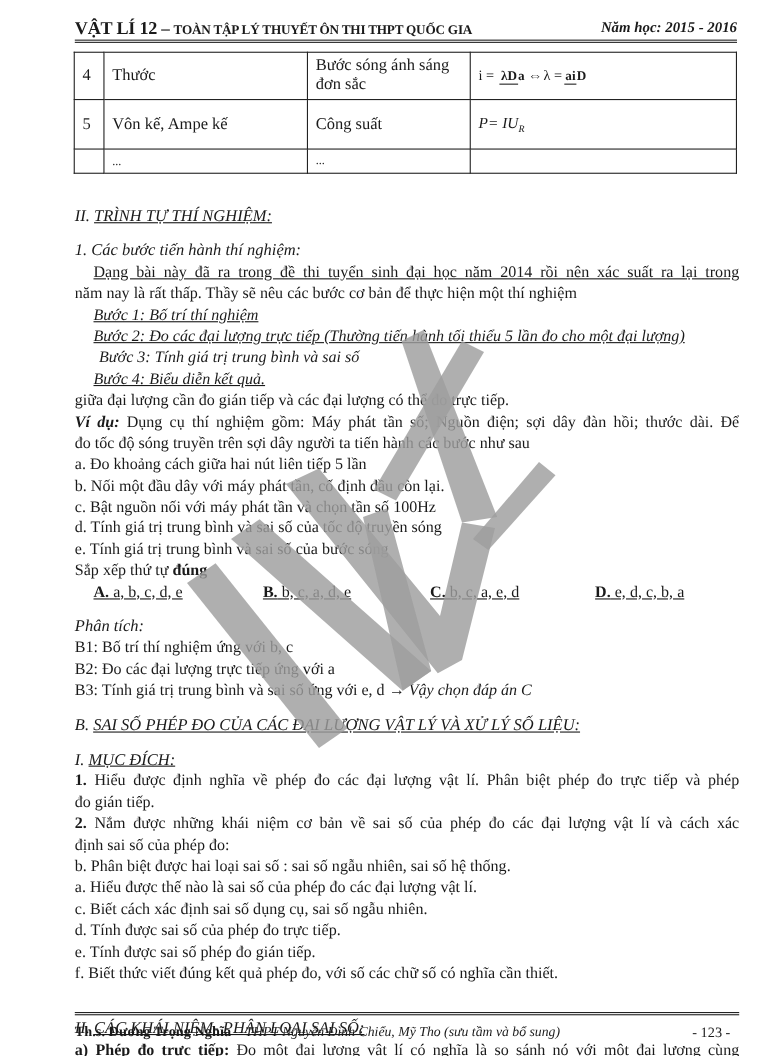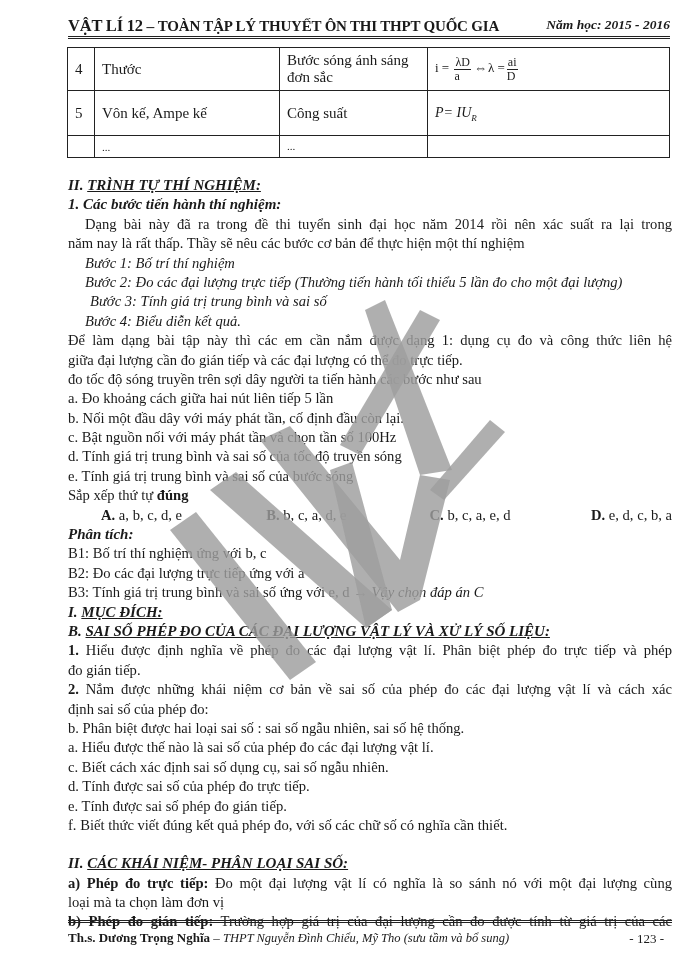--- a/index.html
+++ b/index.html
@@ -4,53 +4,53 @@
 <style>
   html, body { margin:0; padding:0; background:#fff; }
   body { width:700px; height:960px; position:relative; overflow:hidden;
          font-family:"Liberation Serif", "DejaVu Serif", serif; color:#1a1a1a; }
 
   
   .hdr { position:absolute; left:68px; top:14px; width:602px; height:22px;
          border-bottom:3px double #222; }
   .hdr-left { position:absolute; left:0; top:2px; font-weight:bold; font-size:15.5px; letter-spacing:-0.2px; }
   .hdr-left .big { font-size:16.5px; }
-  .hdr-left .sm { font-size:15px; }
+  .hdr-left .sm { font-size:12px; }
   .hdr-right { position:absolute; right:0; top:3px; font-style:italic; font-weight:bold; font-size:13.5px; }
 
   
   table.tbl { position:absolute; left:67px; top:47px; width:603px; border-collapse:collapse;
               font-size:15px; }
   table.tbl td { border:1px solid #222; padding:2px 7px; vertical-align:middle; }
   table.tbl td.c1 { width:12px; }
   table.tbl td.c2 { width:170px;margin-left:44px; }
   table.tbl td.c3 { width:133px; line-height:17px; }
   .r4 td { height:38px; }
   .r5 td { height:40px; }
   .r6 td { height:12px; font-size:11px; line-height:10px; padding-top:0; padding-bottom:0; }
-  .frac { display:inline-flex; flex-direction:column; align-items:flex-start; vertical-align:middle;
-          font-weight:normal; font-size:12px; line-height:13px; margin:0 2px; }
+  .frac { display:inline-flex; flex-direction:row; align-items:center; vertical-align:middle;
+          font-weight:bold; font-size:12px; line-height:13px; margin:0 2px; }
   .frac .num { border-bottom:1px solid #222; padding:0 1px; }
   .formula { font-size:13px; white-space:nowrap; }
   .formula .arrow { font-weight:bold; font-size:13px; margin:0 1px; }
   .pform { font-style:italic; font-size:14px; }
   .pform sub { font-size:9px; }
 
   
   .body { position:absolute; left:68px; top:176px; width:604px; font-size:14.6px; line-height:19.4px; }
   .line { white-space:nowrap; height:19.4px; }
   .justify { text-align:justify; text-align-last:justify; white-space:normal; }
-  .h-it { font-weight:bold; font-style:italic; font-size:15px; }
+  .h-it { font-weight:normal; font-style:italic; font-size:15px;margin-top:12px; }
   .u { text-decoration:underline; }
   .it { font-style:italic; }
   .b { font-weight:bold; }
-  .ind1 { padding-left:17px; }
+  .ind1 { padding-left:17px;text-decoration:underline; }
   .ind2 { padding-left:22px; }
   .opts { display:flex; }
-  .opt { display:inline-block;margin-left:16px; }
+  .opt { display:inline-block; }
   .gap { height:19px; }
 
   
   .ftr { position:absolute; left:68px; top:920px; width:604px; border-top:3px double #222; padding-top:7px;
          font-size:13px; }
   .ftr .author { font-weight:bold; }
   .ftr .school { font-style:italic; font-size:12.5px; }
   .ftr .pg { position:absolute; right:8px; top:8px; font-size:13px; }
 
   
@@ -104,41 +104,41 @@
 
 <div class="body">
   <div class="line h-it"><span>II. </span><span class="u">TRÌNH TỰ THÍ NGHIỆM:</span></div>
   <div class="line h-it">1. Các bước tiến  hành thí nghiệm:</div>
   <div class="line justify ind1">Dạng bài này đã ra trong đề thi tuyển sinh đại học năm 2014 rồi nên xác suất ra lại trong</div>
   <div class="line">năm nay là rất thấp. Thầy sẽ nêu các bước cơ bản để thực hiện một thí nghiệm</div>
   <div class="line it ind1">Bước 1: Bố trí thí nghiệm</div>
   <div class="line it ind1">Bước 2: Đo các đại lượng trực tiếp (Thường tiến hành tối thiểu 5 lần đo cho một đại lượng)</div>
   <div class="line it ind2">Bước 3: Tính giá trị trung bình và sai số</div>
   <div class="line it ind1">Bước 4: Biểu diễn kết quả.</div>
-  <div class="line justify">Để làm dạng bài tập này thì các em cần nắm được dạng 1: dụng cụ đo và công thức liên hệ</div>
   <div class="line">giữa đại lượng cần đo gián tiếp và các đại lượng có thể đo trực tiếp.</div>
+  <div class="line justify"><span class="b it">Ví dụ:</span><span> Dụng cụ thí nghiệm gồm: Máy phát tần số; Nguồn điện; sợi dây đàn hồi; thước dài. Để</span></div>
   <div class="line">đo tốc độ sóng truyền trên sợi dây người ta tiến hành các bước như sau</div>
   <div class="line">a. Đo khoảng cách giữa hai nút liên tiếp 5 lần</div>
   <div class="line">b. Nối một đầu dây với máy phát tần, cố định đầu còn lại.</div>
   <div class="line">c. Bật nguồn nối với máy phát tần và chọn tần số 100Hz</div>
   <div class="line">d. Tính giá trị trung bình và sai số của tốc độ truyền sóng</div>
   <div class="line">e. Tính giá trị trung bình và sai số của bước sóng</div>
   <div class="line"><span>Sắp xếp thứ tự </span><span class="b">đúng</span></div>
   <div class="line opts ind1">
     <span class="opt" style="width:154px"><span class="b">A.</span><span> a, b, c, d, e</span></span>
     <span class="opt" style="width:152px"><span class="b">B.</span><span> b, c, a, d, e</span></span>
     <span class="opt" style="width:150px"><span class="b">C.</span><span> b, c, a, e, d</span></span>
     <span class="opt"><span class="b">D.</span><span> e, d, c, b, a</span></span>
   </div>
   <div class="line h-it">Phân tích:</div>
   <div class="line">B1: Bố trí thí nghiệm  ứng với b, c</div>
   <div class="line">B2: Đo các đại lượng trực tiếp ứng với a</div>
   <div class="line"><span>B3: Tính giá trị trung bình và sai số ứng với e, d </span><span class="b">→</span><span class="it"> Vậy chọn đáp án C</span></div>
+  <div class="line h-it"><span>B. </span><span class="u">SAI SỐ PHÉP ĐO CỦA CÁC ĐẠI LƯỢNG VẬT LÝ VÀ XỬ LÝ SỐ LIỆU:</span></div>
   <div class="line h-it"><span>I. </span><span class="u">MỤC ĐÍCH:</span></div>
-  <div class="line h-it"><span>B. </span><span class="u">SAI SỐ PHÉP ĐO CỦA CÁC ĐẠI LƯỢNG VẬT LÝ VÀ XỬ LÝ SỐ LIỆU:</span></div>
   <div class="line justify"><span class="b">1.</span><span> Hiểu được định nghĩa về phép  đo các đại lượng vật lí. Phân biệt phép đo trực tiếp và phép</span></div>
   <div class="line">đo gián tiếp.</div>
   <div class="line justify"><span class="b">2.</span><span> Nắm được những khái niệm cơ bản về sai số của phép  đo các đại lượng vật lí và cách xác</span></div>
   <div class="line">định sai số của phép  đo:</div>
   <div class="line">b. Phân biệt được hai loại sai số : sai số ngẫu nhiên, sai số hệ thống.</div>
   <div class="line">a. Hiểu được thế nào là sai số của phép đo các đại lượng vật lí.</div>
   <div class="line">c. Biết cách xác định sai số dụng cụ, sai số ngẫu nhiên.</div>
   <div class="line">d. Tính được sai số của phép  đo trực tiếp.</div>
   <div class="line">e. Tính được sai số phép đo gián tiếp.</div>
   <div class="line">f. Biết thức viết đúng kết quả phép  đo, với số các chữ số có nghĩa cần thiết.</div>

